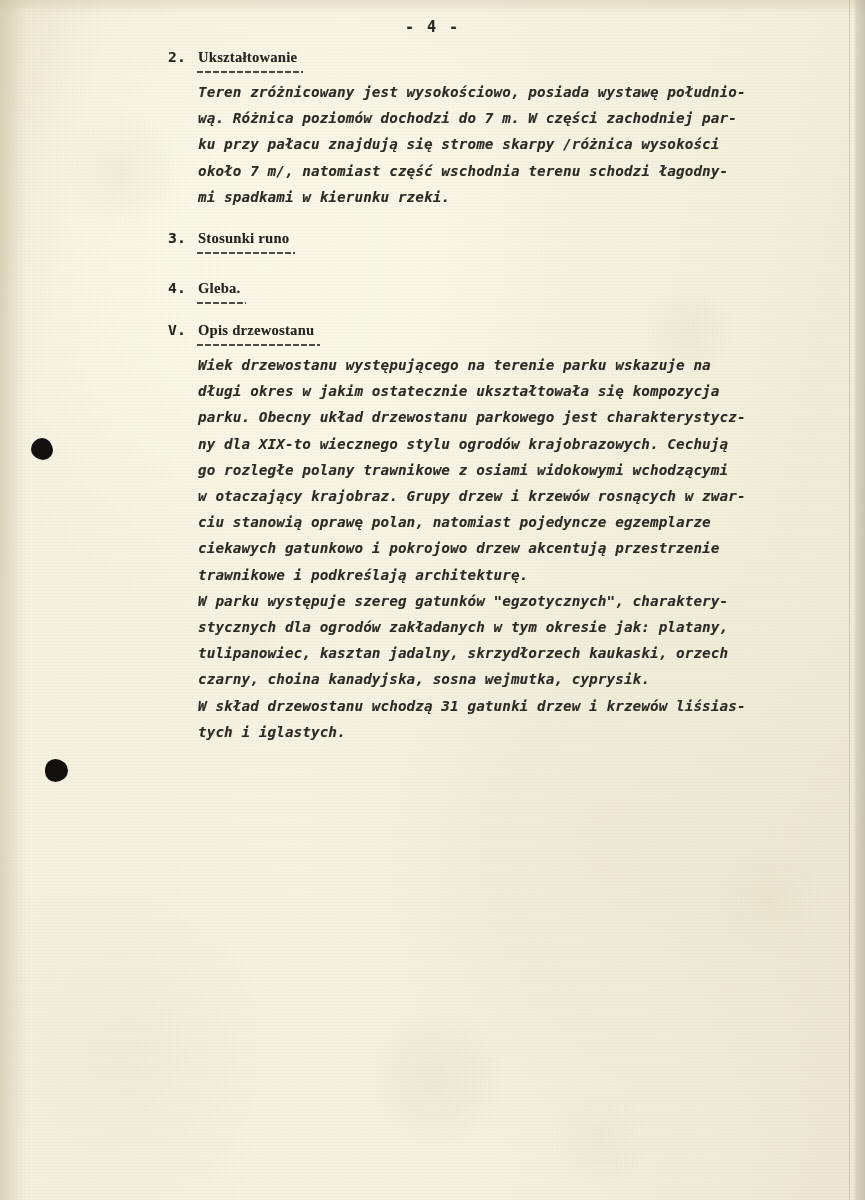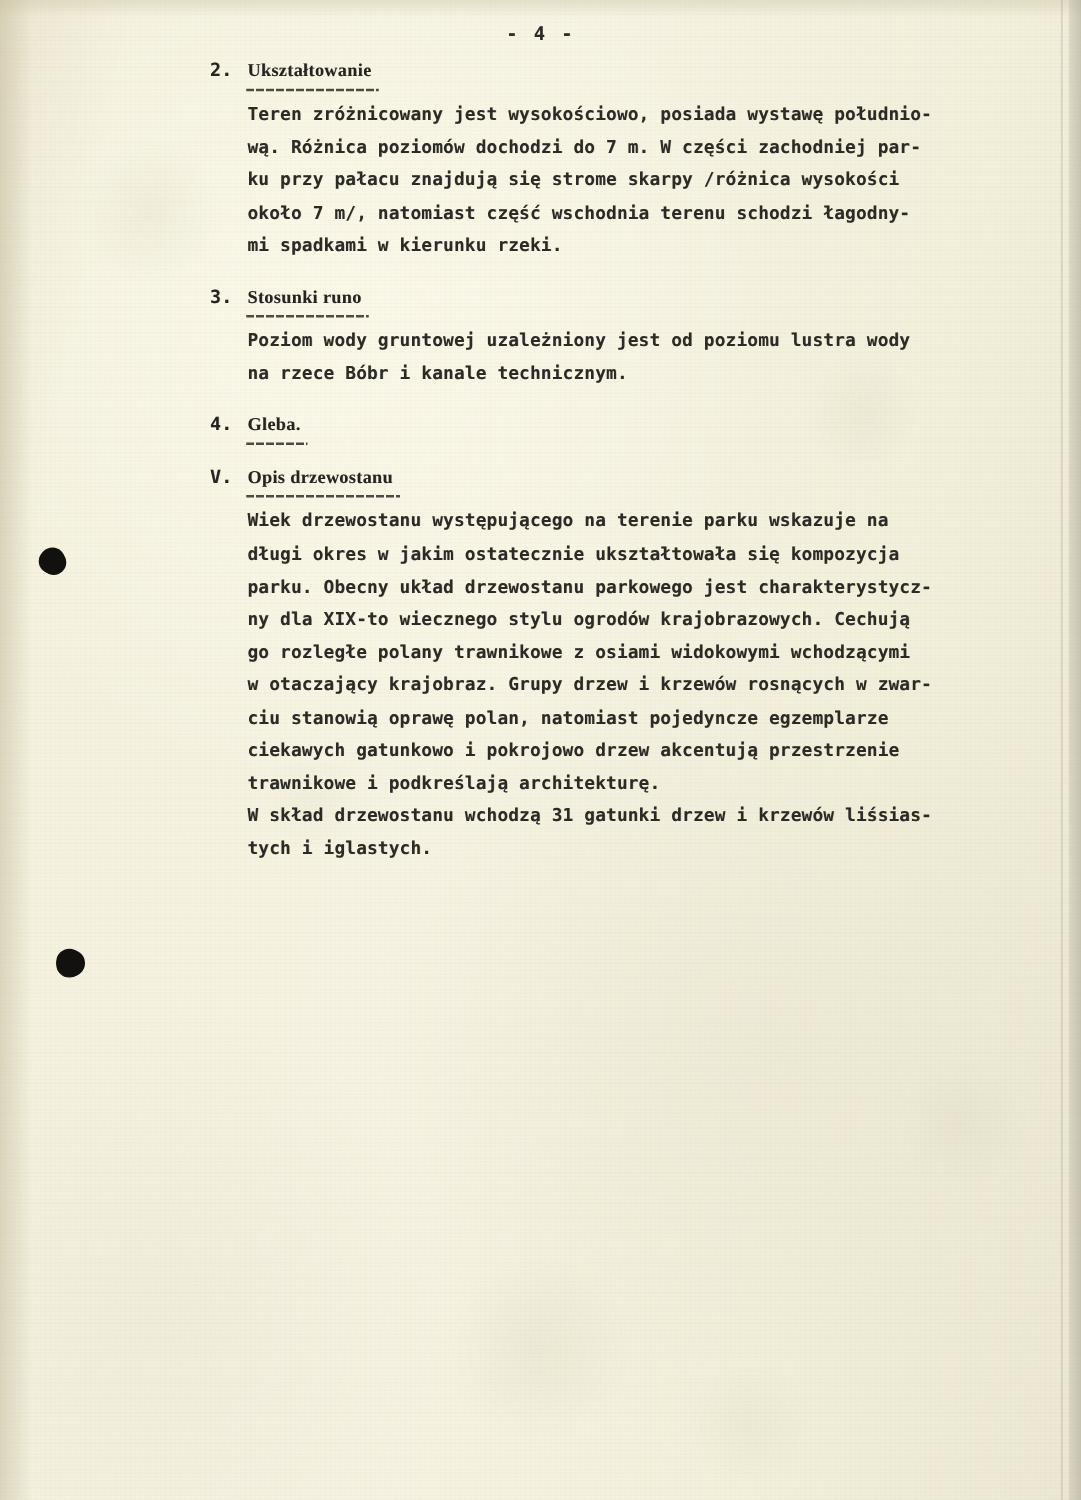--- a/index.html
+++ b/index.html
@@ -160,20 +160,21 @@
 
   .para {
     margin: 0;
     padding-left: 30px;
     font-size: 14.2px;
     line-height: 26.2px;
     letter-spacing: 0.15px;
     color: #2c2a25;
     white-space: pre-wrap;
     font-weight: bold;
+    font-style: italic;
   }
 
   .gap-sm { height: 8px; }
   .gap-md { height: 13px; }
 
   
   .para { text-shadow: 0.35px 0 0 rgba(44,42,37,0.30); }
   .sec-head { text-shadow: 0.35px 0 0 rgba(38,36,32,0.35); }
   .page-number { text-shadow: 0.3px 0 0 rgba(43,41,37,0.3); }
 </style>
@@ -202,22 +203,20 @@
       </div>
 
       <div class="gap-md"></div>
 
       <div class="section">
         <div class="sec-head">
           <span class="sec-num">3.</span>
           <span class="sec-title">Stosunki runo</span>
         </div>
         <div class="gap-sm"></div>
-        <p class="para">Poziom wody gruntowej uzależniony jest od poziomu lustra wody
-na rzece Bóbr i kanale technicznym.</p>
       </div>
 
       <div class="gap-md"></div>
 
       <div class="section">
         <div class="sec-head">
           <span class="sec-num">4.</span>
           <span class="sec-title">Gleba.</span>
         </div>
       </div>
@@ -232,20 +231,24 @@
         <div class="gap-sm"></div>
         <p class="para">Wiek drzewostanu występującego na terenie parku wskazuje na
 długi okres w jakim ostatecznie ukształtowała się kompozycja
 parku. Obecny układ drzewostanu parkowego jest charakterystycz-
 ny dla XIX-to wiecznego stylu ogrodów krajobrazowych. Cechują
 go rozległe polany trawnikowe z osiami widokowymi wchodzącymi
 w otaczający krajobraz. Grupy drzew i krzewów rosnących w zwar-
 ciu stanowią oprawę polan, natomiast pojedyncze egzemplarze
 ciekawych gatunkowo i pokrojowo drzew akcentują przestrzenie
 trawnikowe i podkreślają architekturę.</p>
+        <p class="para">W parku występuje szereg gatunków "egzotycznych", charaktery-
+stycznych dla ogrodów zakładanych w tym okresie jak: platany,
+tulipanowiec, kasztan jadalny, skrzydłorzech kaukaski, orzech
+czarny, choina kanadyjska, sosna wejmutka, cyprysik.</p>
         <p class="para">W skład drzewostanu wchodzą 31 gatunki drzew i krzewów liśsias-
 tych i iglastych.</p>
       </div>
 
     </div>
   </div>
 
   <div class="mottle"></div>
   <div class="grain"></div>
   <div class="left-edge-shade"></div>

